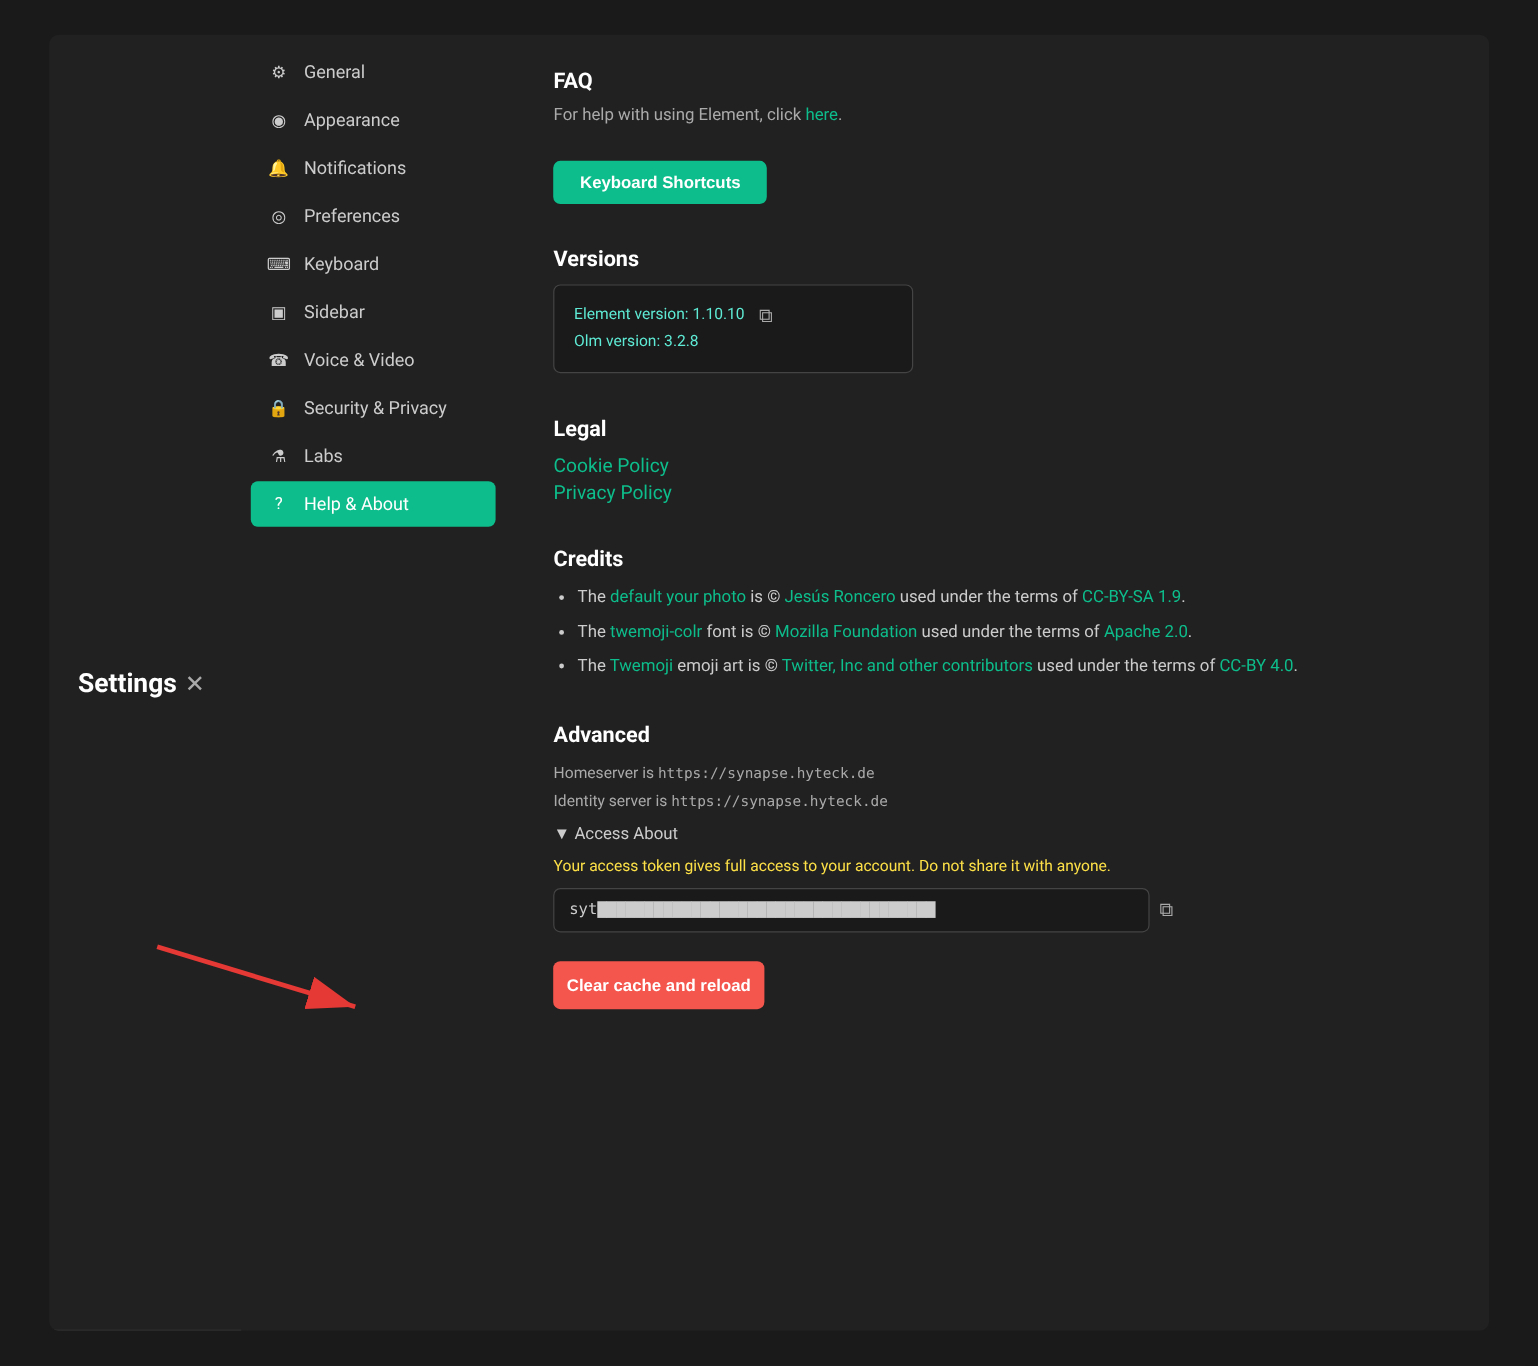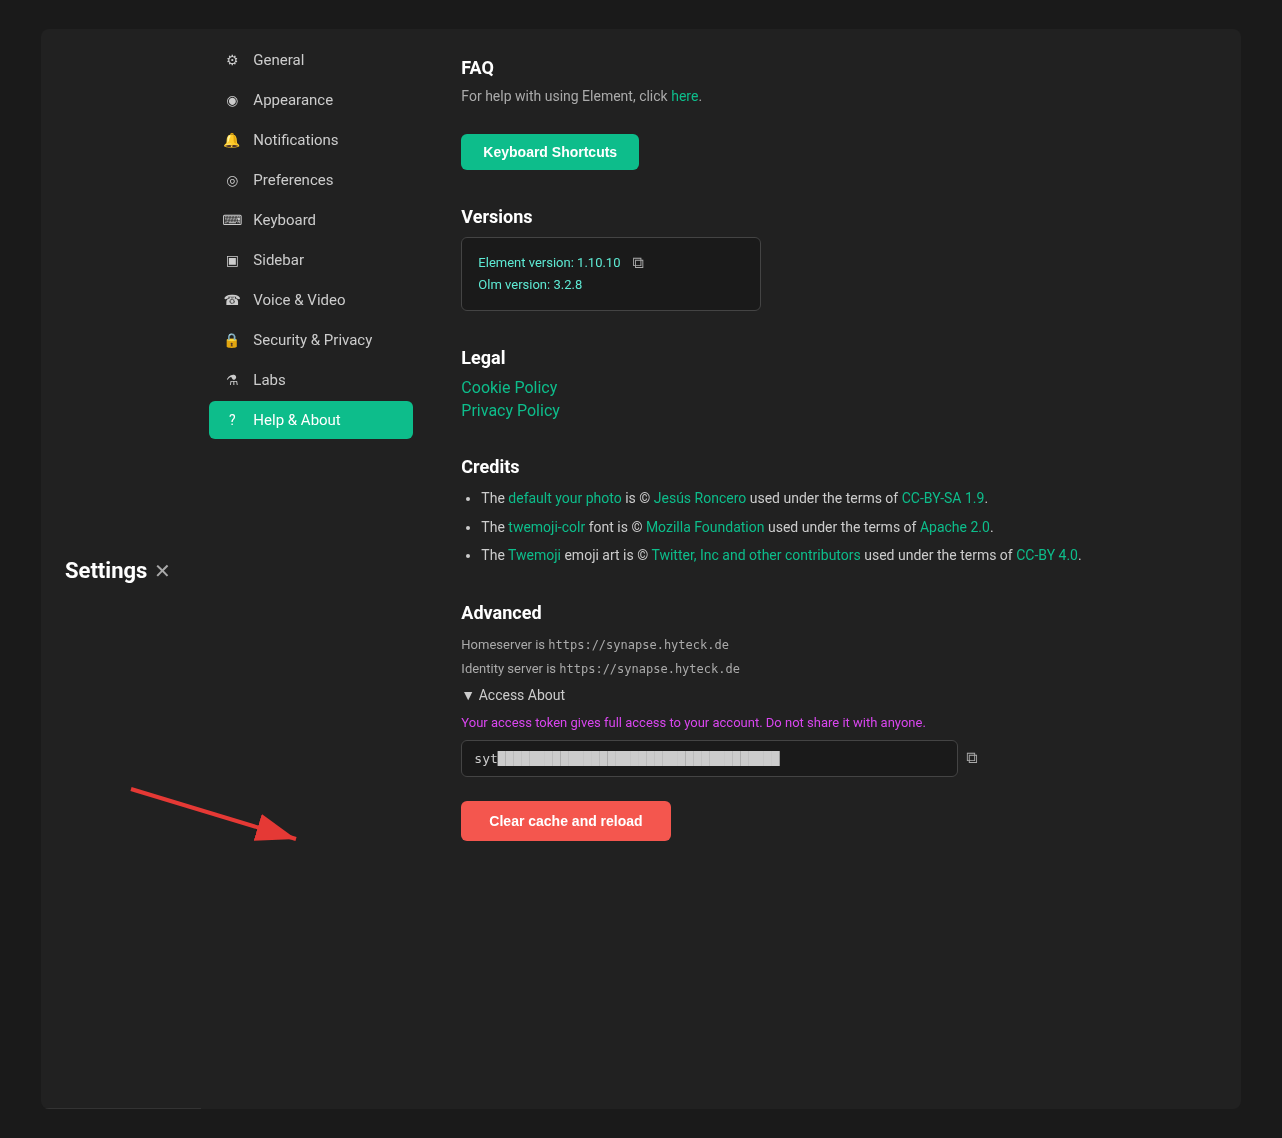--- a/index.html
+++ b/index.html
@@ -171,21 +171,21 @@
       display: flex;
       align-items: center;
       gap: 6px;
       font-size: 14px;
       color: #ccc;
       cursor: pointer;
       margin-bottom: 12px;
     }
     .access-token-warning {
       font-size: 13px;
-      color: #d946ef;
+      color: #fde047;
       margin-bottom: 10px;
     }
     .token-input-row {
       display: flex;
       align-items: center;
       gap: 8px;
     }
     .token-input {
       background: #1a1a1a;
       border: 1px solid #444;
@@ -201,21 +201,21 @@
       border: none;
       color: #aaa;
       cursor: pointer;
       font-size: 16px;
     }
     .btn-clear {
       background: #f4564e;
       color: #fff;
       border: none;
       border-radius: 6px;
-      padding: 12px 28px;
+      padding: 12px 11px;
       font-size: 14px;
       font-weight: 600;
       cursor: pointer;
       margin-top: 24px;
     }
     
     .arrow-container {
       position: absolute;
       left: 0;
       top: 0;

